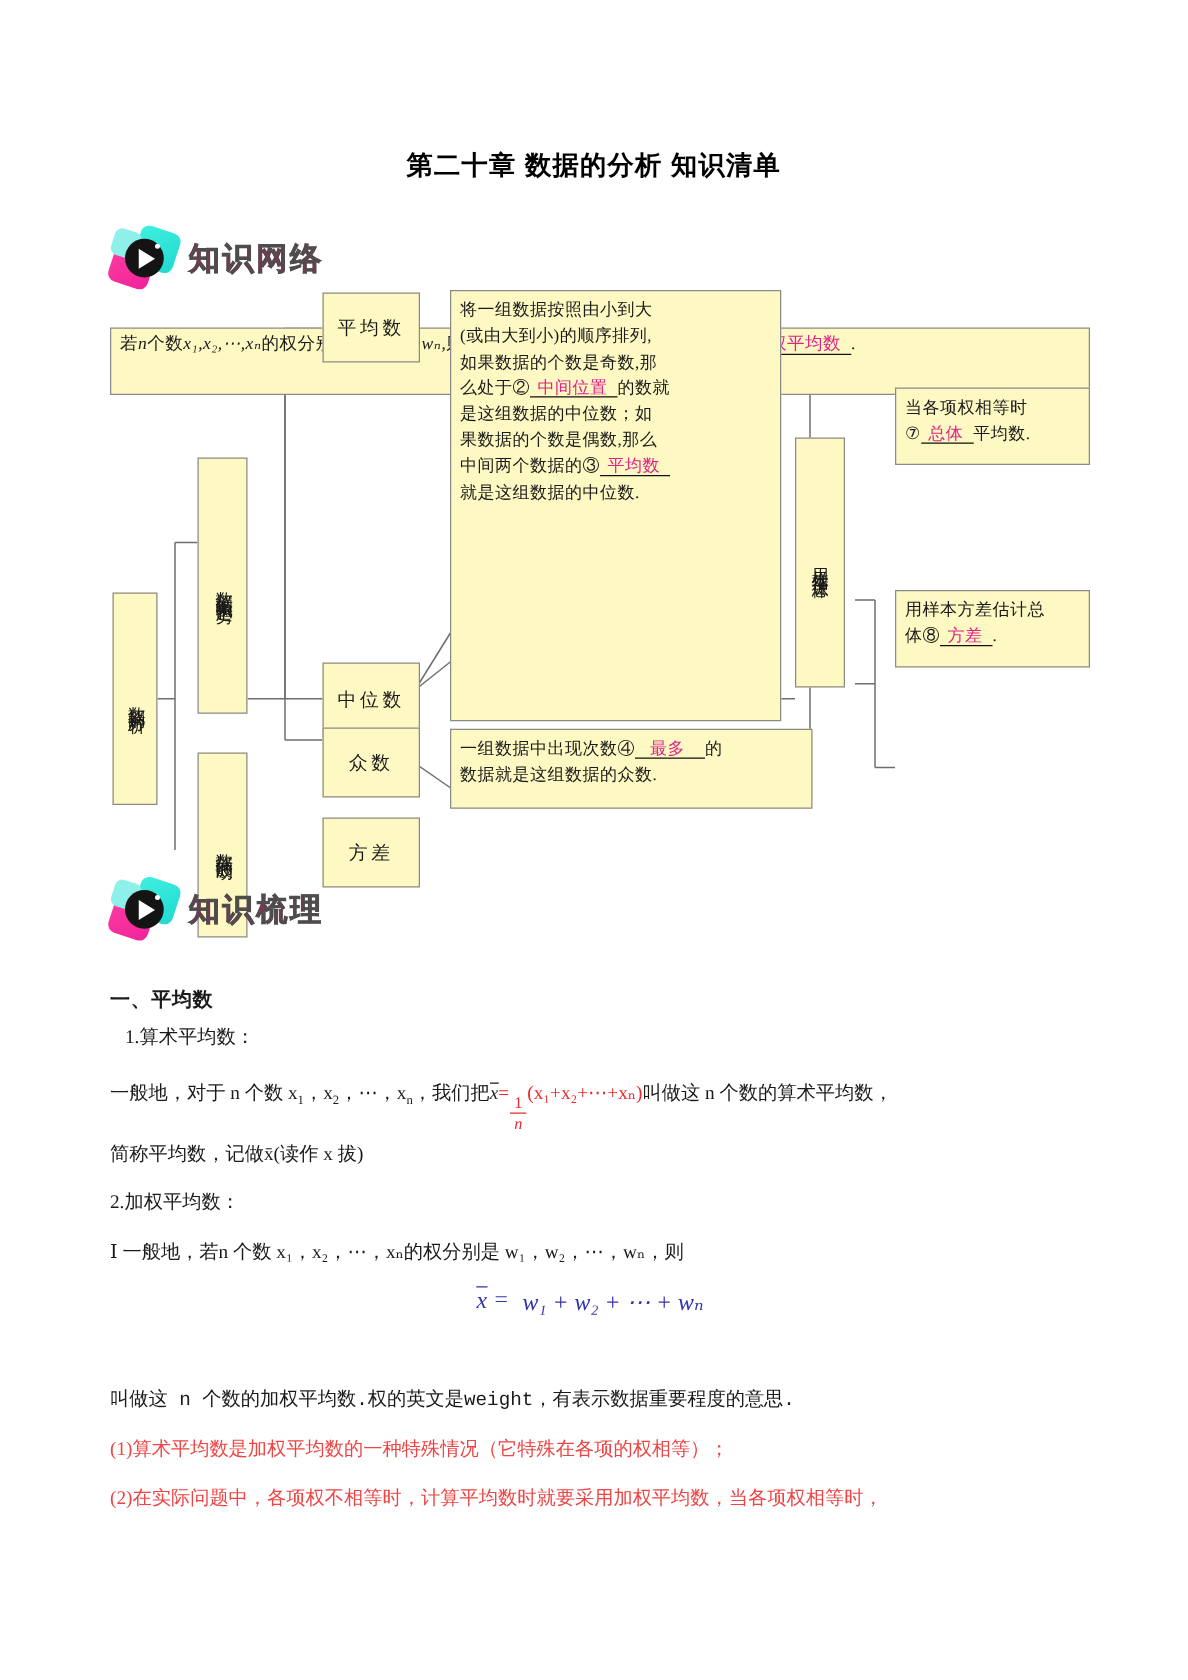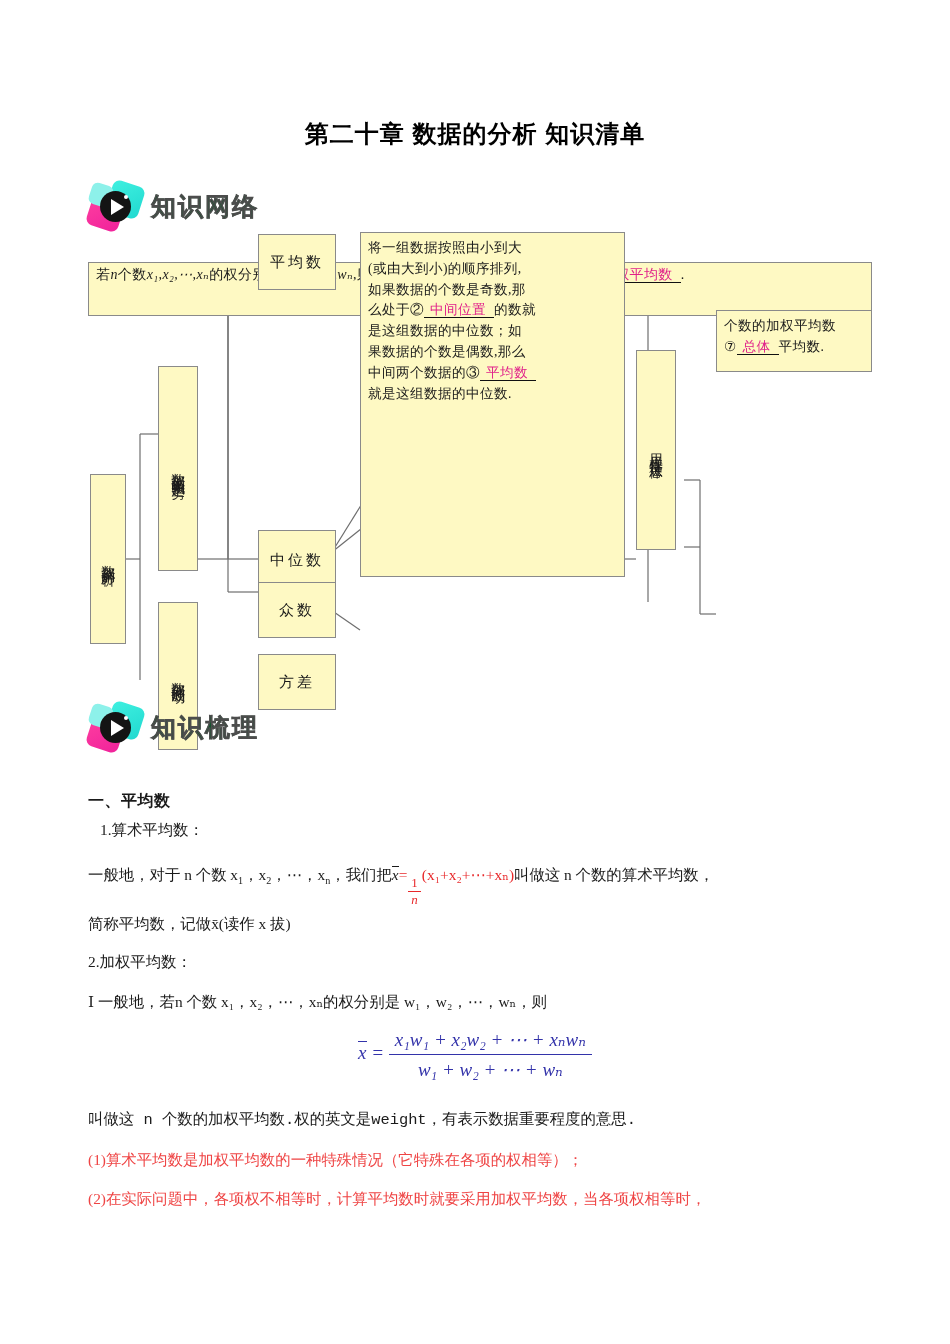--- a/index.html
+++ b/index.html
@@ -17,21 +17,21 @@
   }
 
   
   .page-title {
     position: absolute;
     left: 0; top: 118px;
     width: 950px;
     text-align: center;
     font-family: "Liberation Sans", sans-serif;
     font-weight: bold;
-    font-size: 24px;
+    font-size: 21px;
     letter-spacing: 1px;
     color: #000;
   }
 
   
   .banner { position: absolute; display: flex; align-items: center; }
   .banner-logo {
     position: relative;
     width: 56px; height: 48px;
     flex: 0 0 auto;
@@ -78,21 +78,21 @@
     position: absolute;
     left: 36px; top: 13px;
     width: 4px; height: 4px;
     border-radius: 50%;
     background: #ffffff;
   }
   .banner-text {
     font-family: "Liberation Sans", sans-serif;
     font-weight: bold;
     font-size: 25px;
-    color: #14532d;
+    color: #be185d;
     letter-spacing: 2px;
     margin-left: 7px;
     -webkit-text-stroke: 0.6px #4d4d4d;
   }
 
   
   #diagram {
     position: absolute;
     left: 88px; top: 262px;
     width: 784px; height: 418px;
@@ -263,27 +263,35 @@
     <span>将一组数据按照由小到大</span><br>
     <span>(或由大到小)的顺序排列,</span><br>
     <span>如果数据的个数是奇数,那</span><br>
     <span>么处于</span><span>②</span><span class="ans">中间位置</span><span>的数就</span><br>
     <span>是这组数据的中位数；如</span><br>
     <span>果数据的个数是偶数,那么</span><br>
     <span>中间两个数据的</span><span>③</span><span class="ans">平均数</span><br>
     <span>就是这组数据的中位数.</span>
   </div>
 
+  <div class="dbox dbox-p" style="left:272px; top:321px; width:290px; height:64px;">
+    <span>一组数据中出现次数</span><span>④</span><span class="ans ans-wide">最多</span><span>的</span><br>
+    <span>数据就是这组数据的众数.</span>
+  </div>
 
 
   <div class="dbox dbox-v" style="left:548px; top:88px; width:40px; height:200px; font-size:13.5px;">用样本估计总体</div>
 
   <div class="dbox dbox-p" style="left:628px; top:48px; width:156px; height:62px;">
-    <span>个数的加权平均数</span><br>
+    <span>当各项权相等时</span><br>
     <span>⑦</span><span class="ans">总体</span><span>平均数.</span>
+  </div>
+  <div class="dbox dbox-p" style="left:628px; top:210px; width:156px; height:62px;">
+    <span>用样本方差估计总</span><br>
+    <span>体</span><span>⑧</span><span class="ans">方差</span><span>.</span>
   </div>
 </div>
 
 <div class="banner" style="left:88px; top:703px;">
   <div class="banner-logo">
     <div class="shape-a"></div>
     <div class="shape-b"></div>
     <div class="shape-c"></div>
     <div class="logo-circle"></div>
     <div class="logo-play"></div>
@@ -306,21 +314,20 @@
 <div class="prose" style="left:88px; top:916px;">简称平均数，记做x̄(读作 x 拔)</div>
 
 <div class="prose" style="left:88px; top:954px;">2.加权平均数：</div>
 
 <div class="prose" style="left:88px; top:994px;">Ⅰ 一般地，若n 个数 x₁，x₂，⋯，xₙ的权分别是 w₁，w₂，⋯，wₙ，则</div>
 
 <div class="blue-formula" style="top:1028px;">
   <span class="ovl">x</span>
   <span>=</span>
   <span class="bigfrac">
-    <span class="num">x₁w₁ + x₂w₂ + ⋯ + xₙwₙ</span>
     <span class="den">w₁ + w₂ + ⋯ + wₙ</span>
   </span>
 </div>
 
 <div class="prose" style="left:88px; top:1113px;font-family:Liberation Mono, monospace;">叫做这 n 个数的加权平均数.权的英文是weight，有表示数据重要程度的意思.</div>
 
 <div class="prose redline" style="left:88px; top:1152px;">(1)算术平均数是加权平均数的一种特殊情况（它特殊在各项的权相等）；</div>
 
 <div class="prose redline" style="left:88px; top:1191px;text-align:right;">(2)在实际问题中，各项权不相等时，计算平均数时就要采用加权平均数，当各项权相等时，</div>
 

